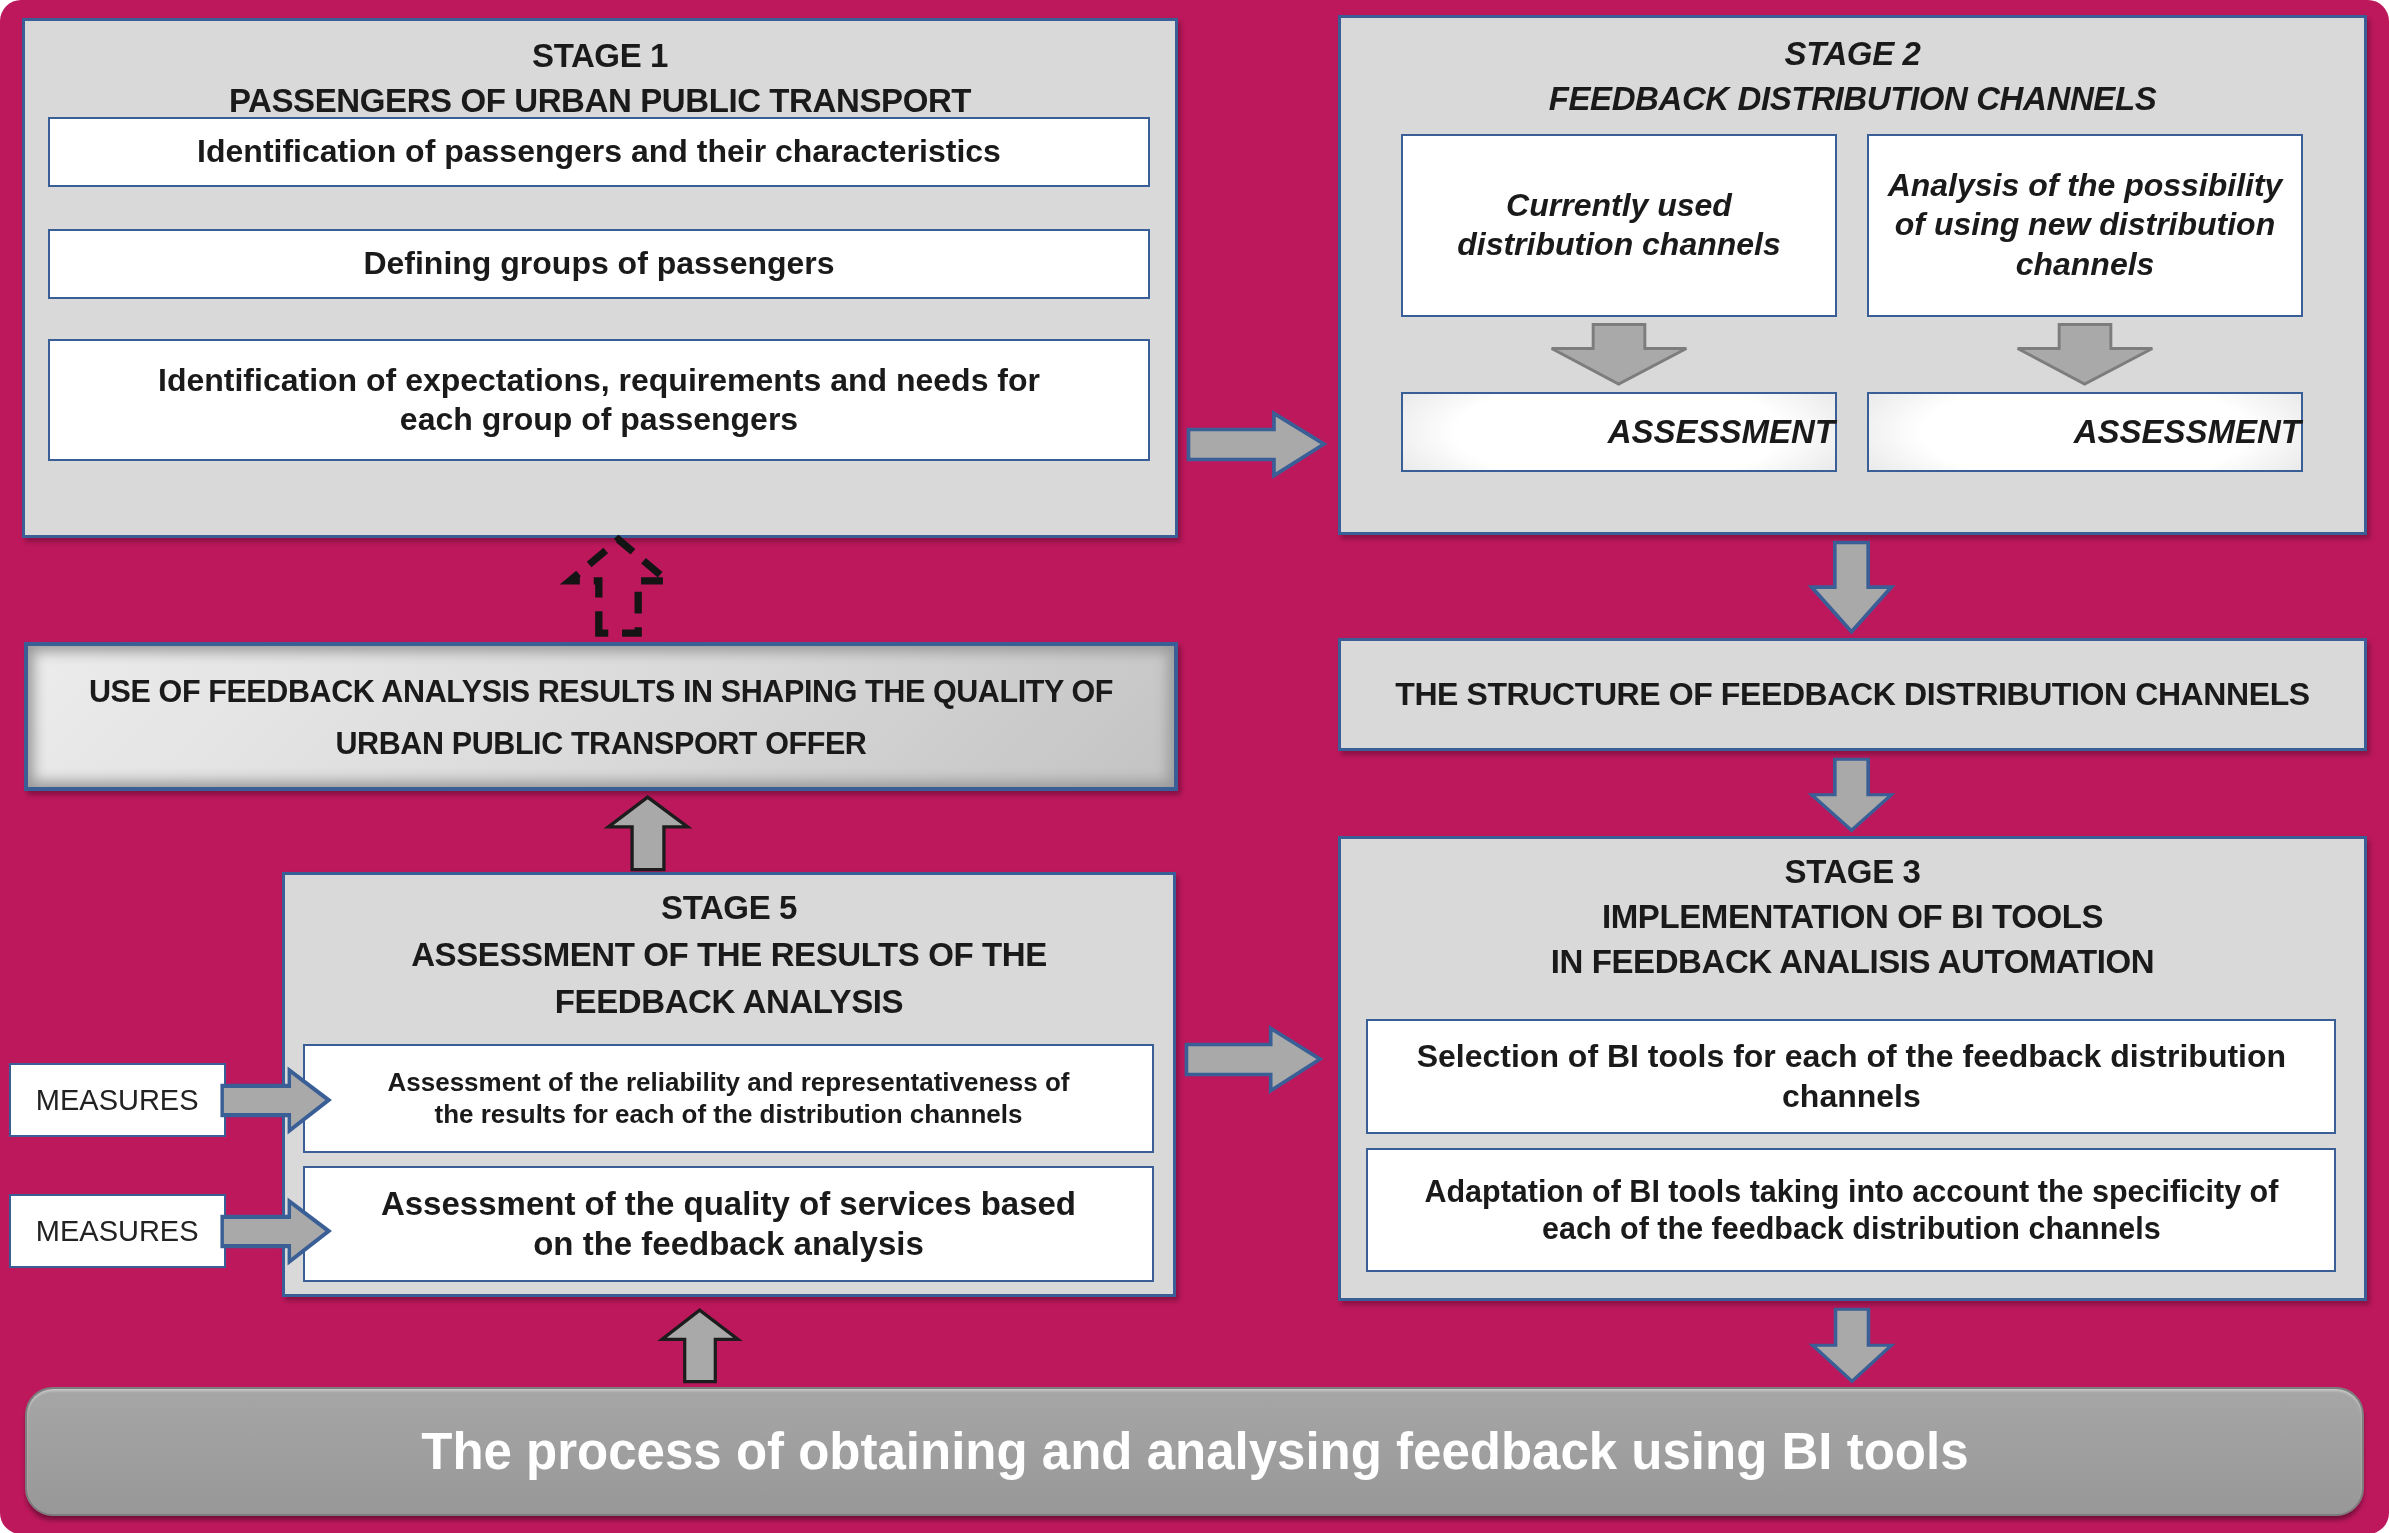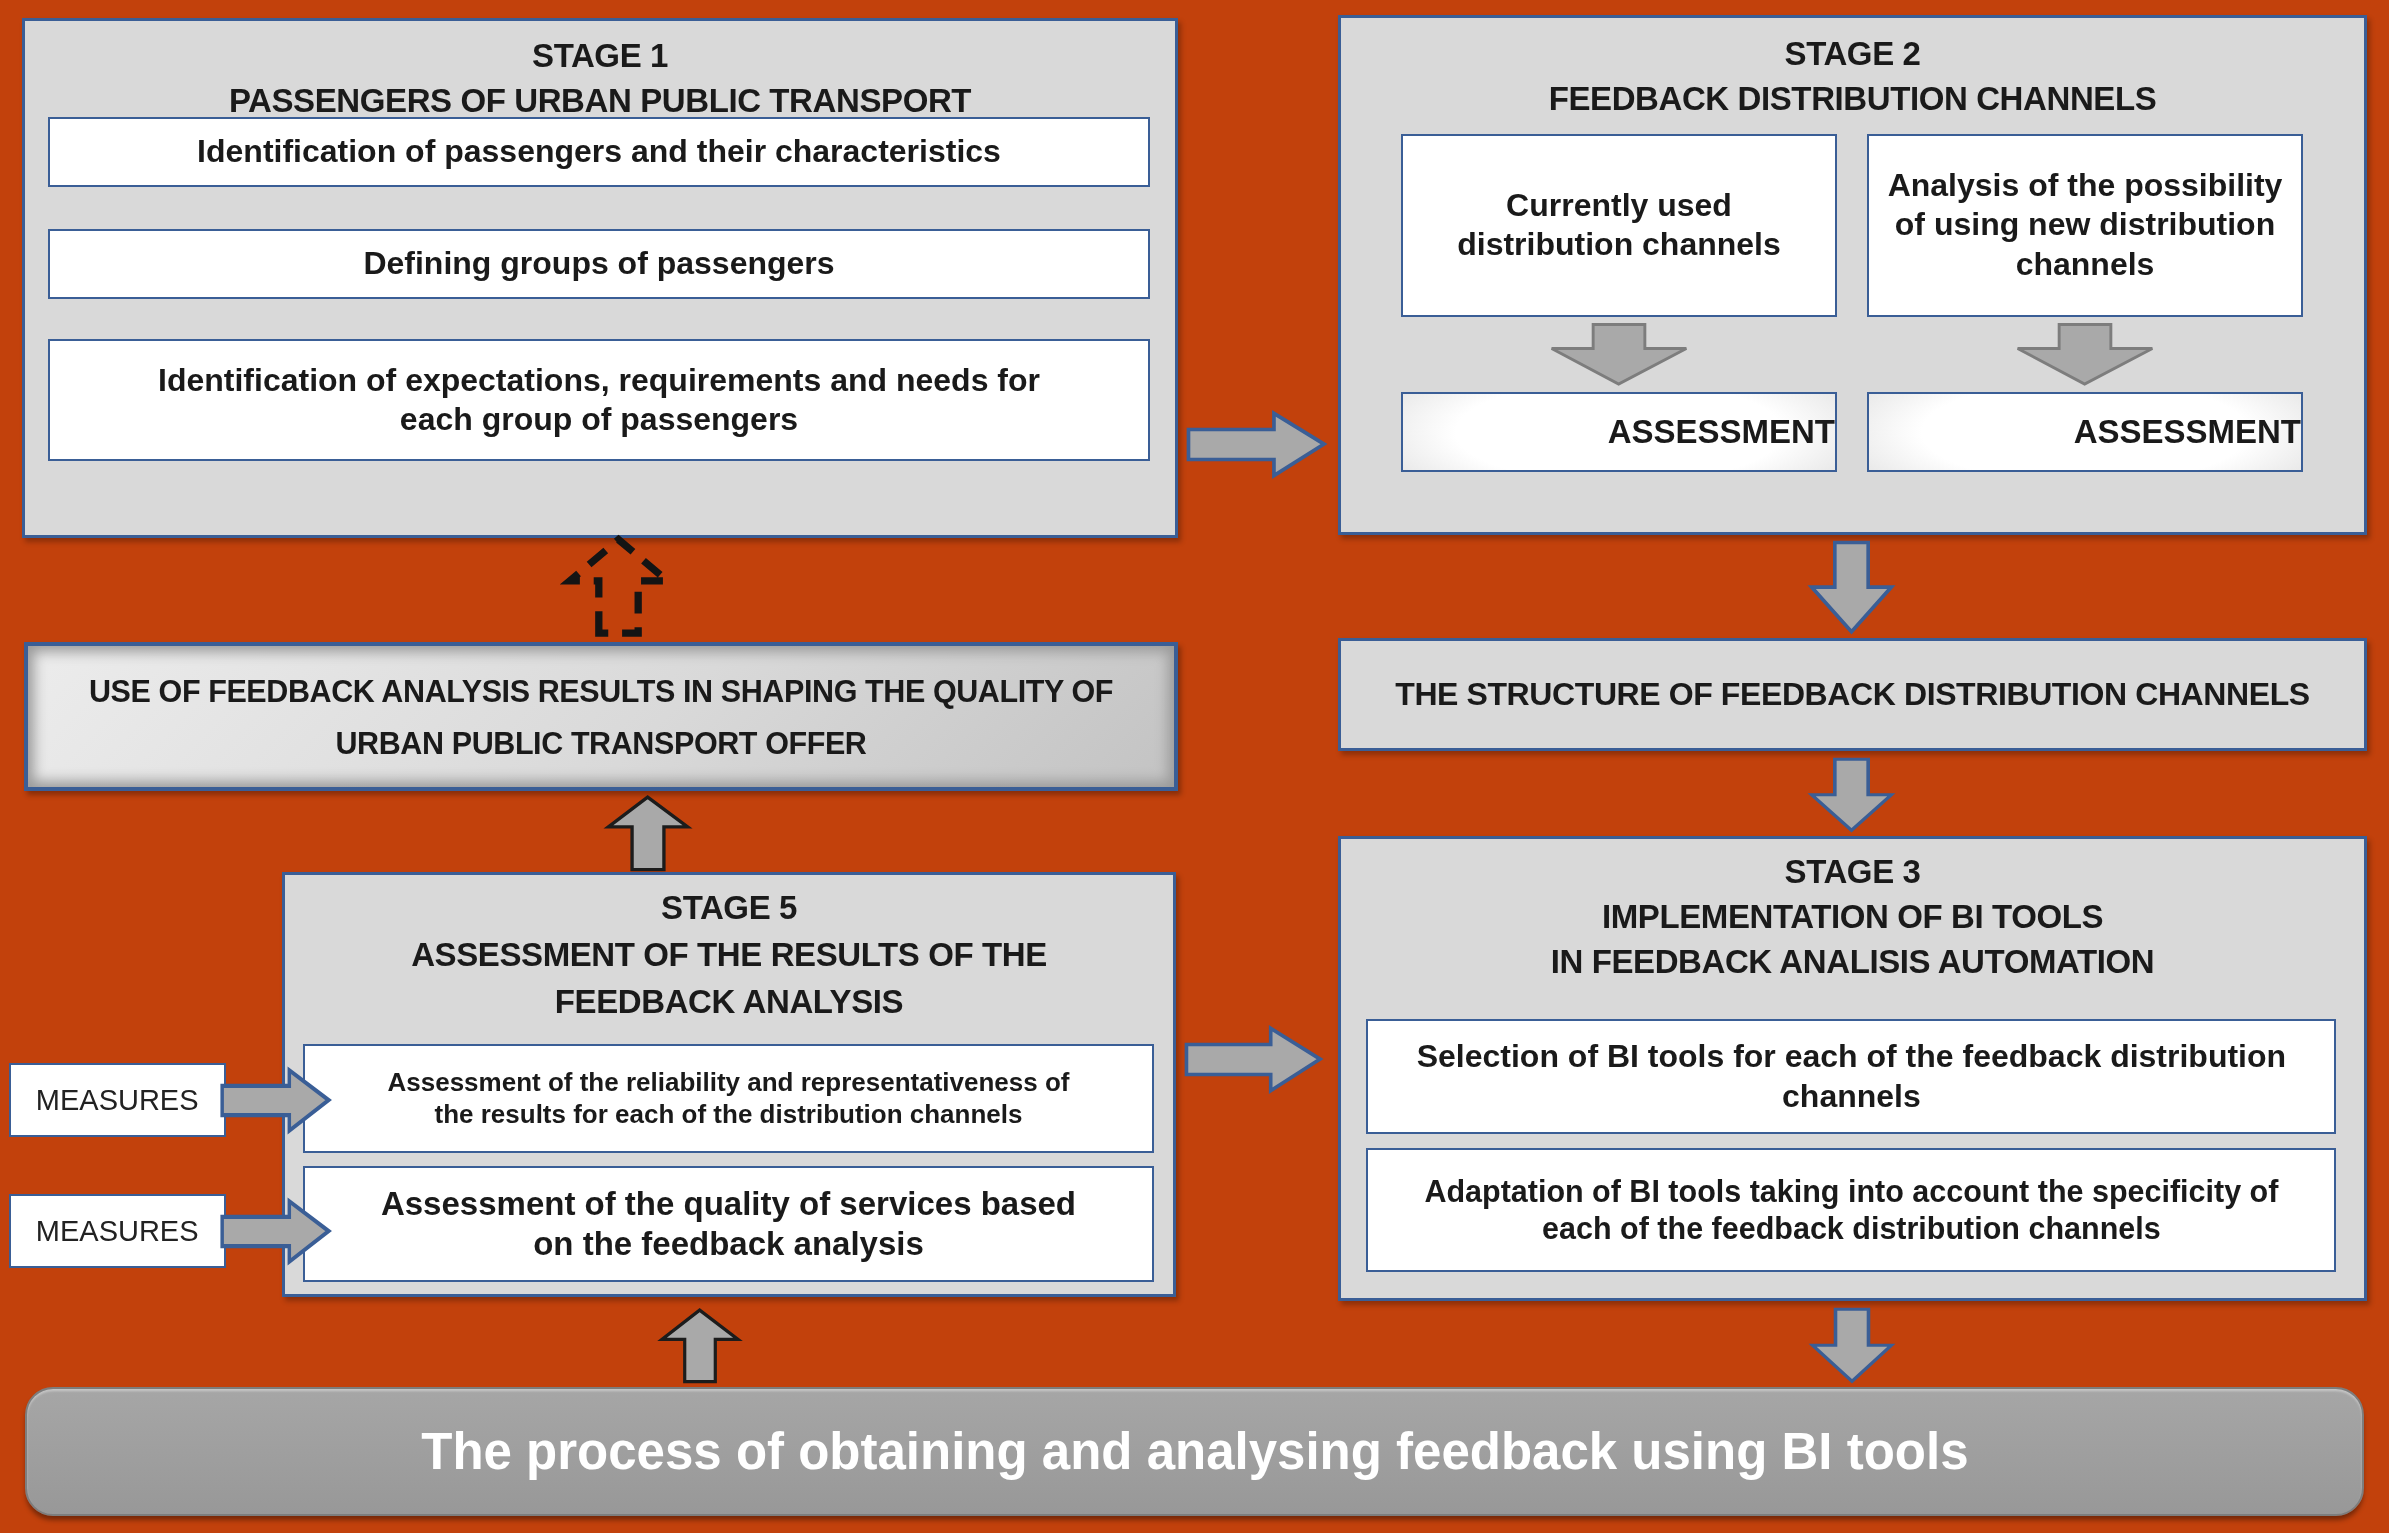--- a/index.html
+++ b/index.html
@@ -1,18 +1,18 @@
 <!DOCTYPE html>
 <html style="font-size:11.6px"><head>
 <meta charset="utf-8">
 <style>
   html,body{margin:0;padding:0;background:#ffffff;}
   #canvas{
-    position:relative;width:2389px;height:1534px;background:#c2410c;
-    font-family:"Liberation Sans",sans-serif;color:#1a1a1a;overflow:hidden;
+    position:relative;width:2389px;height:1534px;background:#be185d;
+    font-family:"Liberation Sans",sans-serif;color:#1a1a1a;overflow:hidden;border-radius:21px;
   }
   .abs{position:absolute;box-sizing:border-box;}
   .stage{
     background:#d9d9d9;border:3.6px solid #3a5e96;
     box-shadow:2.9px 3.6px 5.1px rgba(0,0,0,.28);
   }
   .stage-title{position:absolute;left:0;right:0;text-align:center;font-weight:bold;
     font-size:33px;line-height:45px;letter-spacing:-0.4px;}
   .white-box{
     position:absolute;background:#ffffff;border:2.2px solid #3a5e96;
@@ -66,21 +66,21 @@
       <span>Identification of passengers and their characteristics</span>
     </div>
     <div class="white-box" style="left:23px;top:208px;width:1102px;height:70px;">
       <span>Defining groups of passengers</span>
     </div>
     <div class="white-box" style="left:23px;top:318px;width:1102px;height:122px;padding:0 102px;">
       <span>Identification of expectations, requirements and needs for each group of passengers</span>
     </div>
   </section>
 
-  <section class="abs stage" style="left:1338px;top:14.5px;width:1029px;height:520px;">
+  <section class="abs stage" style="left:1338px;top:14.5px;width:1029px;height:520px;font-style:italic;">
     <div class="stage-title" style="top:13px;">
       <div>STAGE 2</div>
       <div>FEEDBACK DISTRIBUTION CHANNELS</div>
     </div>
     <div class="white-box" style="left:60px;top:116px;width:436px;height:183px;padding:0 14px;">
       <span>Currently used distribution channels</span>
     </div>
     <div class="white-box" style="left:526px;top:116px;width:436px;height:183px;padding:0 18px;">
       <span>Analysis of the possibility of using new distribution channels</span>
     </div>

